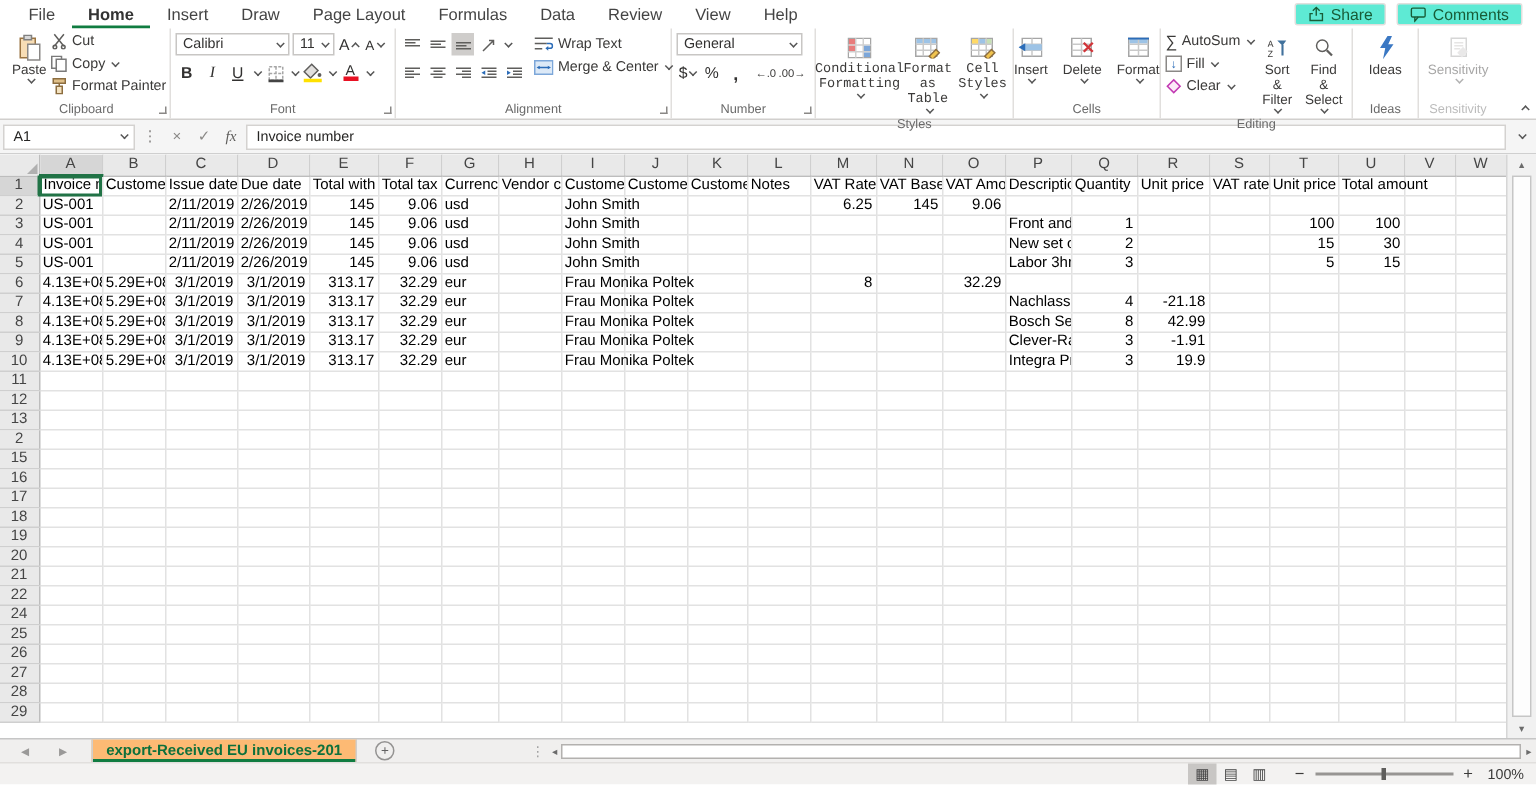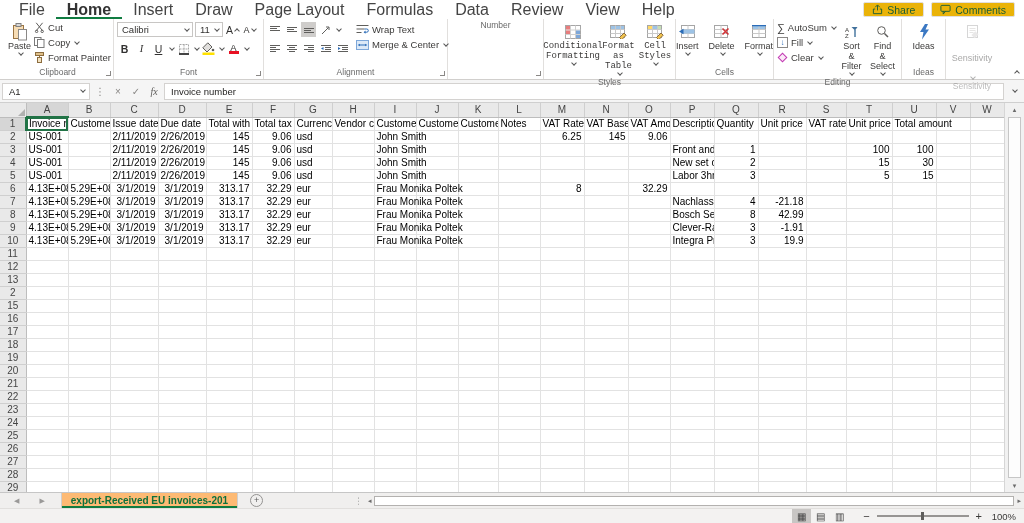--- a/index.html
+++ b/index.html
@@ -1,24 +1,24 @@
 <!DOCTYPE html>
 <html><head>
 <meta charset="utf-8">
 <style>
   *{box-sizing:border-box;margin:0;padding:0;}
   html,body{width:1024px;height:523px;overflow:hidden;}
   body{font-family:"Liberation Sans",sans-serif;background:#fff;color:#252423;font-size:11px;}
 
   
   .tabbar{height:19px;display:flex;align-items:stretch;background:#fff;padding-left:8px;}
-  .rtab{padding:0 11px;font-size:16px;display:flex;align-items:center;color:#444;cursor:default;white-space:nowrap;}
+  .rtab{padding:0 11px;font-size:11px;display:flex;align-items:center;color:#444;cursor:default;white-space:nowrap;}
   .rtab.active{font-weight:bold;color:#333;box-shadow:inset 0 -2px 0 #107c41;}
   .topright{margin-left:auto;display:flex;align-items:center;gap:7px;padding-right:9px;}
-  .pill{display:flex;align-items:center;gap:4px;border:1px solid #e1dfdd;background:#eab308;color:#185c37;font-size:10.5px;height:15px;padding:0 8px;border-radius:2px;font-family:inherit;}
+  .pill{display:flex;align-items:center;gap:4px;border:1px solid #e1dfdd;background:#5eead4;color:#185c37;font-size:10.5px;height:15px;padding:0 8px;border-radius:2px;font-family:inherit;}
 
   
   .ribbon{display:flex;align-items:stretch;height:61px;border-bottom:1px solid #d1cfcd;background:#fff;position:relative;padding-left:2px;}
   .grp{display:flex;flex-direction:column;position:relative;border-right:1px solid #e1dfdd;padding:1px 3px 0 3px;}
   .gbody{flex:1;display:flex;align-items:flex-start;}
   .glabel{height:12px;font-size:8.5px;color:#696969;text-align:center;line-height:11px;}
   .dlg{position:absolute;right:2px;bottom:3px;width:5px;height:5px;border-right:1px solid #8a8886;border-bottom:1px solid #8a8886;}
   .chev{display:inline-block;width:4px;height:4px;border-right:1px solid #555;border-bottom:1px solid #555;transform:rotate(45deg);vertical-align:middle;margin:0 0 2px 2px;flex:none;}
   .chevup{transform:rotate(-135deg);margin:2px 0 0 2px;}
   .bigbtn{display:flex;flex-direction:column;align-items:center;text-align:center;font-size:9px;line-height:10px;color:#3b3a39;padding:2px 3px 0;}
@@ -29,21 +29,21 @@
   .combo{display:flex;align-items:center;border:1px solid #c8c6c4;background:#fff;height:15px;padding:0 3px 0 4px;font-size:9.5px;color:#323130;}
   .tbtn{min-width:15px;height:15px;display:flex;align-items:center;justify-content:center;font-size:10.5px;color:#323130;}
   .on{background:#cfcdcb;}
   .bold{font-weight:bold;}
   .ital{font-style:italic;font-family:"Liberation Serif",serif;}
   .undl{text-decoration:underline;}
   .redbar{display:block;width:10px;height:3px;background:#e81123;margin-top:-1px;}
   .boxic{width:11px;height:11px;border:1px solid #8a8886;color:#2b6cb8;font-size:8px;display:inline-flex;align-items:center;justify-content:center;}
   .clearic{width:7px;height:7px;border:1px solid #c239b3;background:#fbe9f7;transform:rotate(45deg);display:inline-block;margin:0 2px;}
   .dec{font-size:7.5px;color:#3b3a39;letter-spacing:0;}
-  .disabled{opacity:.45;gap:12px;}
+  .disabled{opacity:.45;}
   .collapse{position:absolute;right:5px;bottom:4px;}
 
   
   .fbar{height:23px;display:flex;align-items:center;background:#f5f5f5;border-bottom:1px solid #cfcfcf;padding:0 2px;gap:2px;}
   .namebox{width:88px;height:17px;background:#fff;border:1px solid #d4d2d0;display:flex;align-items:center;font-size:9.5px;color:#252423;padding:0 4px 0 6px;}
   .namebox span:first-child{flex:1;}
   .fbic{width:16px;text-align:center;color:#8a8886;font-size:10px;}
   .fval{flex:1;height:17px;background:#fff;border:1px solid #d4d2d0;display:flex;align-items:center;padding-left:6px;font-size:9.5px;color:#252423;}
   .fexp{width:16px;display:flex;justify-content:center;}
 
@@ -293,20 +293,38 @@
           <span>Merge &amp; Center</span>
             <span class="chev"></span>
         </div>
       </div>
     </div>
     <div class="glabel">Alignment</div>
     <span class="dlg"></span>
   </div>
 
   <div class="grp" style="width:96px;">
+    <div class="acol" style="flex:1;">
+      <div class="frow">
+        <div class="combo" style="width:84px;">
+          <span style="flex:1;">General</span>
+            <span class="chev"></span>
+        </div>
+      </div>
+      <div class="frow" style="gap:1px;">
+        <span class="tbtn">
+            <span>$</span>
+            <span class="chev"></span>
+          </span>
+        <span class="tbtn">%</span>
+        <span class="tbtn bold" style="font-size:12px;">,</span>
+        <span class="tbtn dec" style="margin-left:4px;">←.0</span>
+        <span class="tbtn dec">.00→</span>
+      </div>
+    </div>
     <div class="glabel">Number</div>
     <span class="dlg"></span>
   </div>
 
   <div class="grp" style="width:132px;">
     <div class="gbody" style="justify-content:center;font-family:Liberation Mono, monospace;">
       <div class="bigbtn" style="width:52px;">
         <span class="ic">
             <svg width="16" height="14" viewBox="0 0 16 14">
               <rect x="0.5" y="0.5" width="15" height="13" fill="#fff" stroke="#a6a6a6"></rect>
@@ -1109,46 +1127,20 @@
             <td class="cell"></td>
             <td class="cell"></td>
             <td class="cell"></td>
             <td class="cell"></td>
             <td class="cell"></td>
             <td class="cell"></td>
             <td class="cell"></td>
             <td class="cell"></td>
           </tr>
           <tr>
-            <th class="rowhdr">23</th>
-            <td class="cell"></td>
-            <td class="cell"></td>
-            <td class="cell"></td>
-            <td class="cell"></td>
-            <td class="cell"></td>
-            <td class="cell"></td>
-            <td class="cell"></td>
-            <td class="cell"></td>
-            <td class="cell"></td>
-            <td class="cell"></td>
-            <td class="cell"></td>
-            <td class="cell"></td>
-            <td class="cell"></td>
-            <td class="cell"></td>
-            <td class="cell"></td>
-            <td class="cell"></td>
-            <td class="cell"></td>
-            <td class="cell"></td>
-            <td class="cell"></td>
-            <td class="cell"></td>
-            <td class="cell"></td>
-            <td class="cell"></td>
-            <td class="cell"></td>
-          </tr>
-          <tr>
             <th class="rowhdr">24</th>
             <td class="cell"></td>
             <td class="cell"></td>
             <td class="cell"></td>
             <td class="cell"></td>
             <td class="cell"></td>
             <td class="cell"></td>
             <td class="cell"></td>
             <td class="cell"></td>
             <td class="cell"></td>

